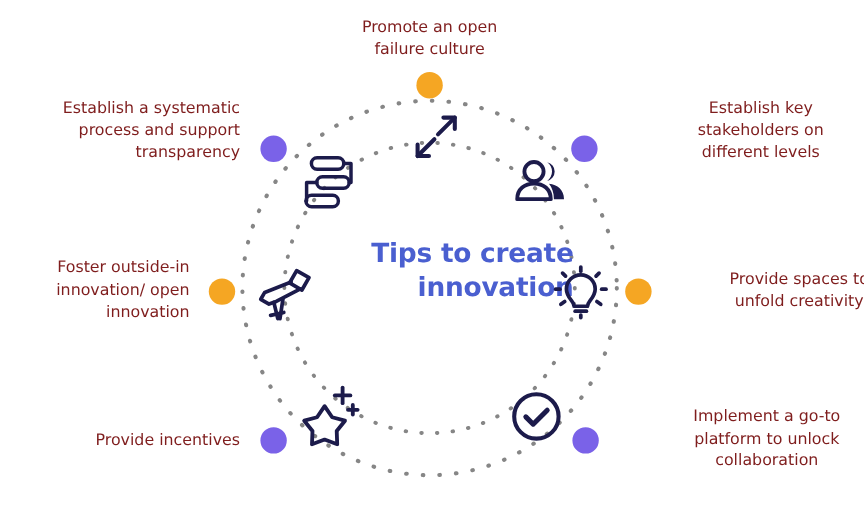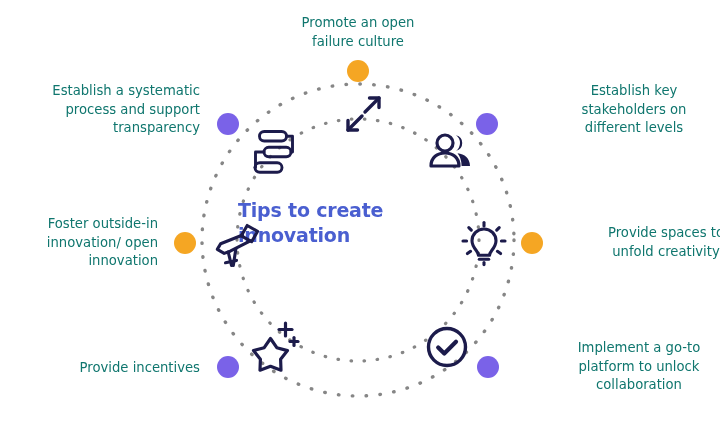--- a/index.html
+++ b/index.html
@@ -30,23 +30,23 @@
     height: 431px;
     pointer-events: none;
   }
 
   
   .center-title {
     position: absolute;
     left: 238px;
     top: 198px;
     width: 240px;
-    text-align: left;
+    text-align: right;
     color: #4a5fd0;
-    font-size: 19px;
+    font-size: 22px;
     font-weight: bold;
     line-height: 1.30;
     letter-spacing: -0.2px;
   }
   .center-title .tl {
     display: block;
     white-space: nowrap;
   }
 
   
@@ -54,21 +54,21 @@
     position: absolute;
     width: 22px;
     height: 22px;
     border-radius: 50%;
     transform: translate(-50%, -50%);
   }
 
   
   .node-label {
     position: absolute;
-    color: #0f766e;
+    color: #7f1d1d;
     font-size: 13.2px;
     line-height: 1.42;
     white-space: pre-line;
   }
   .node-label.align-right  { text-align: right;  transform: translate(-100%, -50%); }
   .node-label.align-left   { text-align: center;   transform: translate(0, -50%); margin-left: 21px; }
   .node-label.align-center { text-align: center; transform: translate(-50%, -50%); }
 
   
   .node-icon {

